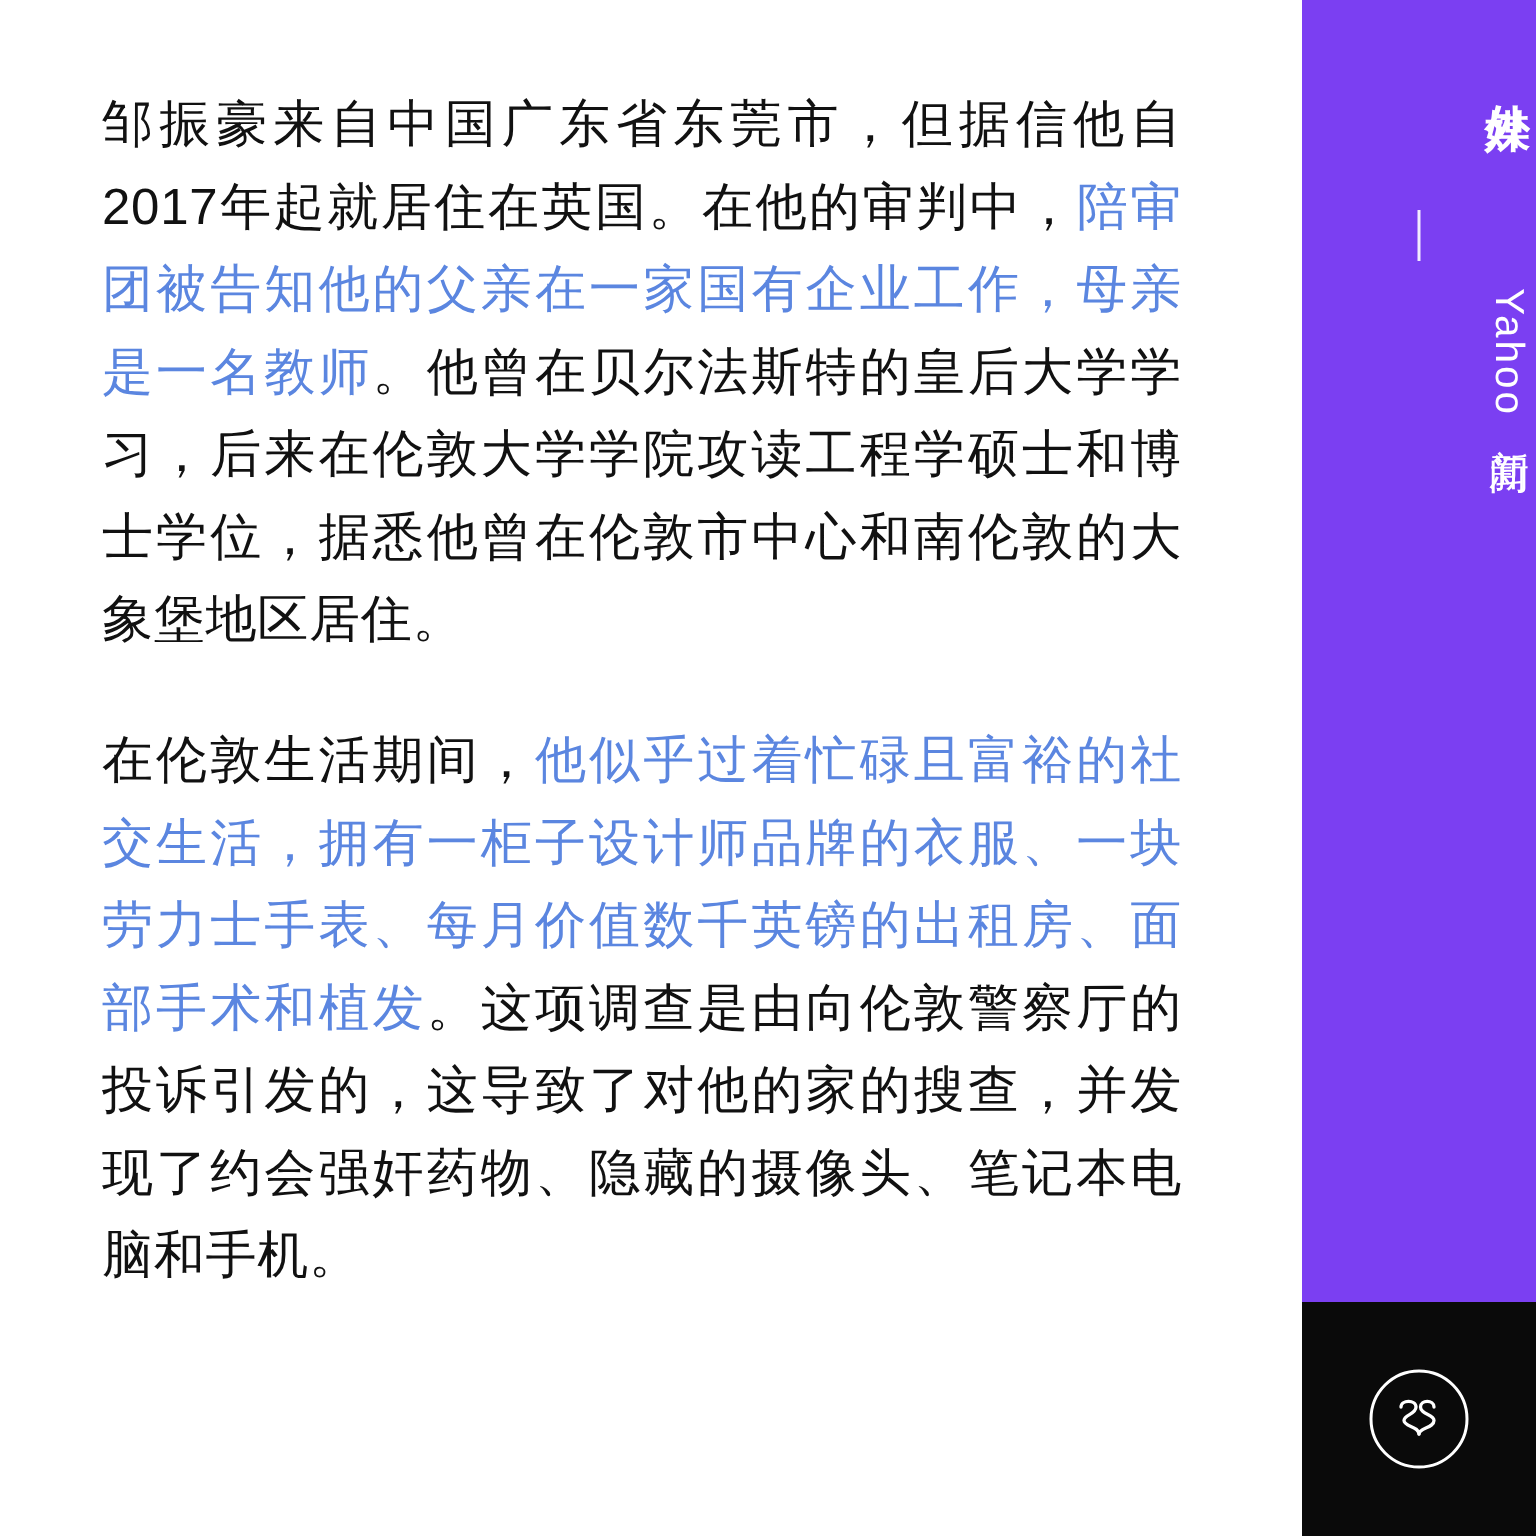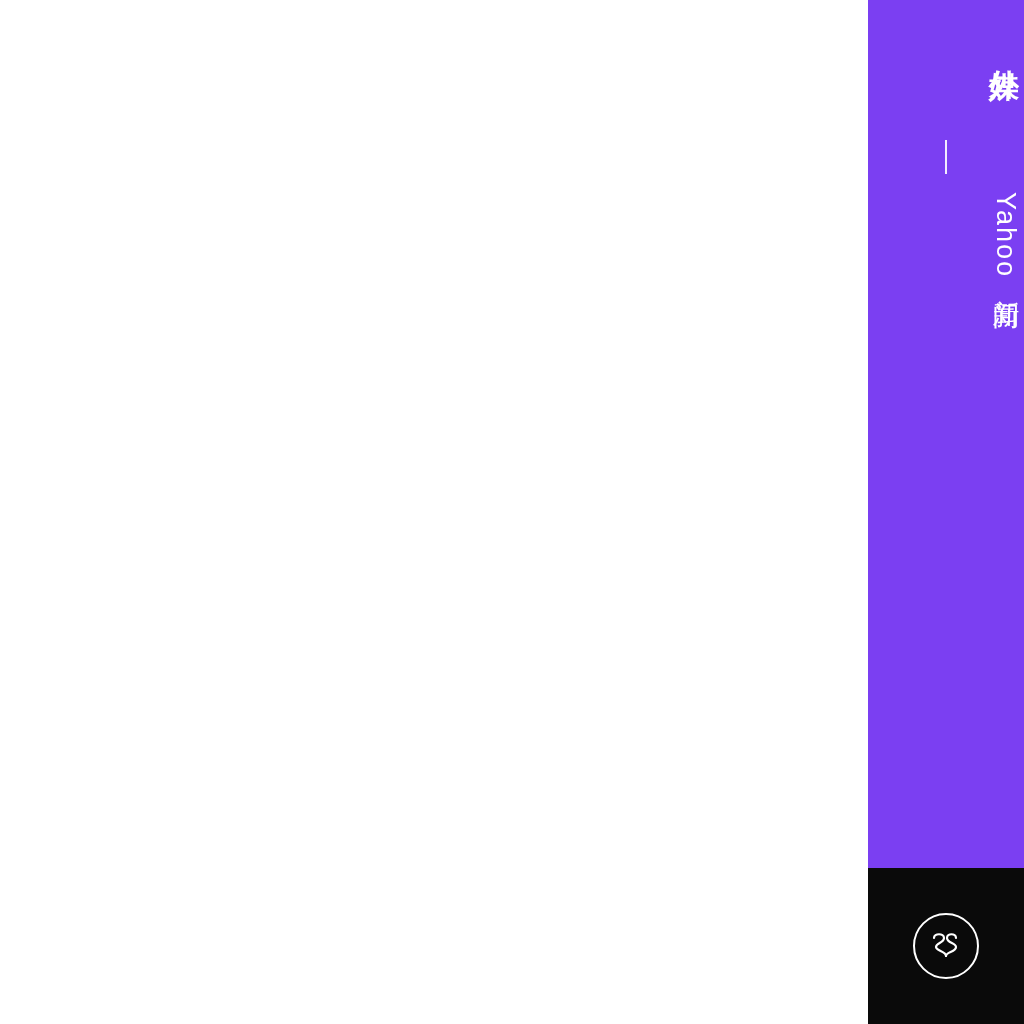--- a/index.html
+++ b/index.html
@@ -126,20 +126,22 @@
   .logo-circle svg {
     display: block;
   }
 </style>
 </head>
 <body>
 
 <div class="page">
 
   <div class="article">
+    <p class="para" id="p1"><span class="plain">邹振豪来自中国广东省东莞市，但据信他自2017年起就居住在英国。在他的审判中，</span><span class="hl">陪审团被告知他的父亲在一家国有企业工作，母亲是一名教师</span><span class="plain">。他曾在贝尔法斯特的皇后大学学习，后来在伦敦大学学院攻读工程学硕士和博士学位，据悉他曾在伦敦市中心和南伦敦的大象堡地区居住。</span></p>
+    <p class="para" id="p2"><span class="plain">在伦敦生活期间，</span><span class="hl">他似乎过着忙碌且富裕的社交生活，拥有一柜子设计师品牌的衣服、一块劳力士手表、每月价值数千英镑的出租房、面部手术和植发</span><span class="plain">。这项调查是由向伦敦警察厅的投诉引发的，这导致了对他的家的搜查，并发现了约会强奸药物、隐藏的摄像头、笔记本电脑和手机。</span></p>
   </div>
 
   <div class="rail">
     <div class="rail-top"></div>
     <div class="rail-bottom"></div>
 
     <div class="rail-label">外媒</div>
     <div class="rail-divider"></div>
     <div class="rail-source">Yahoo新闻</div>
 

